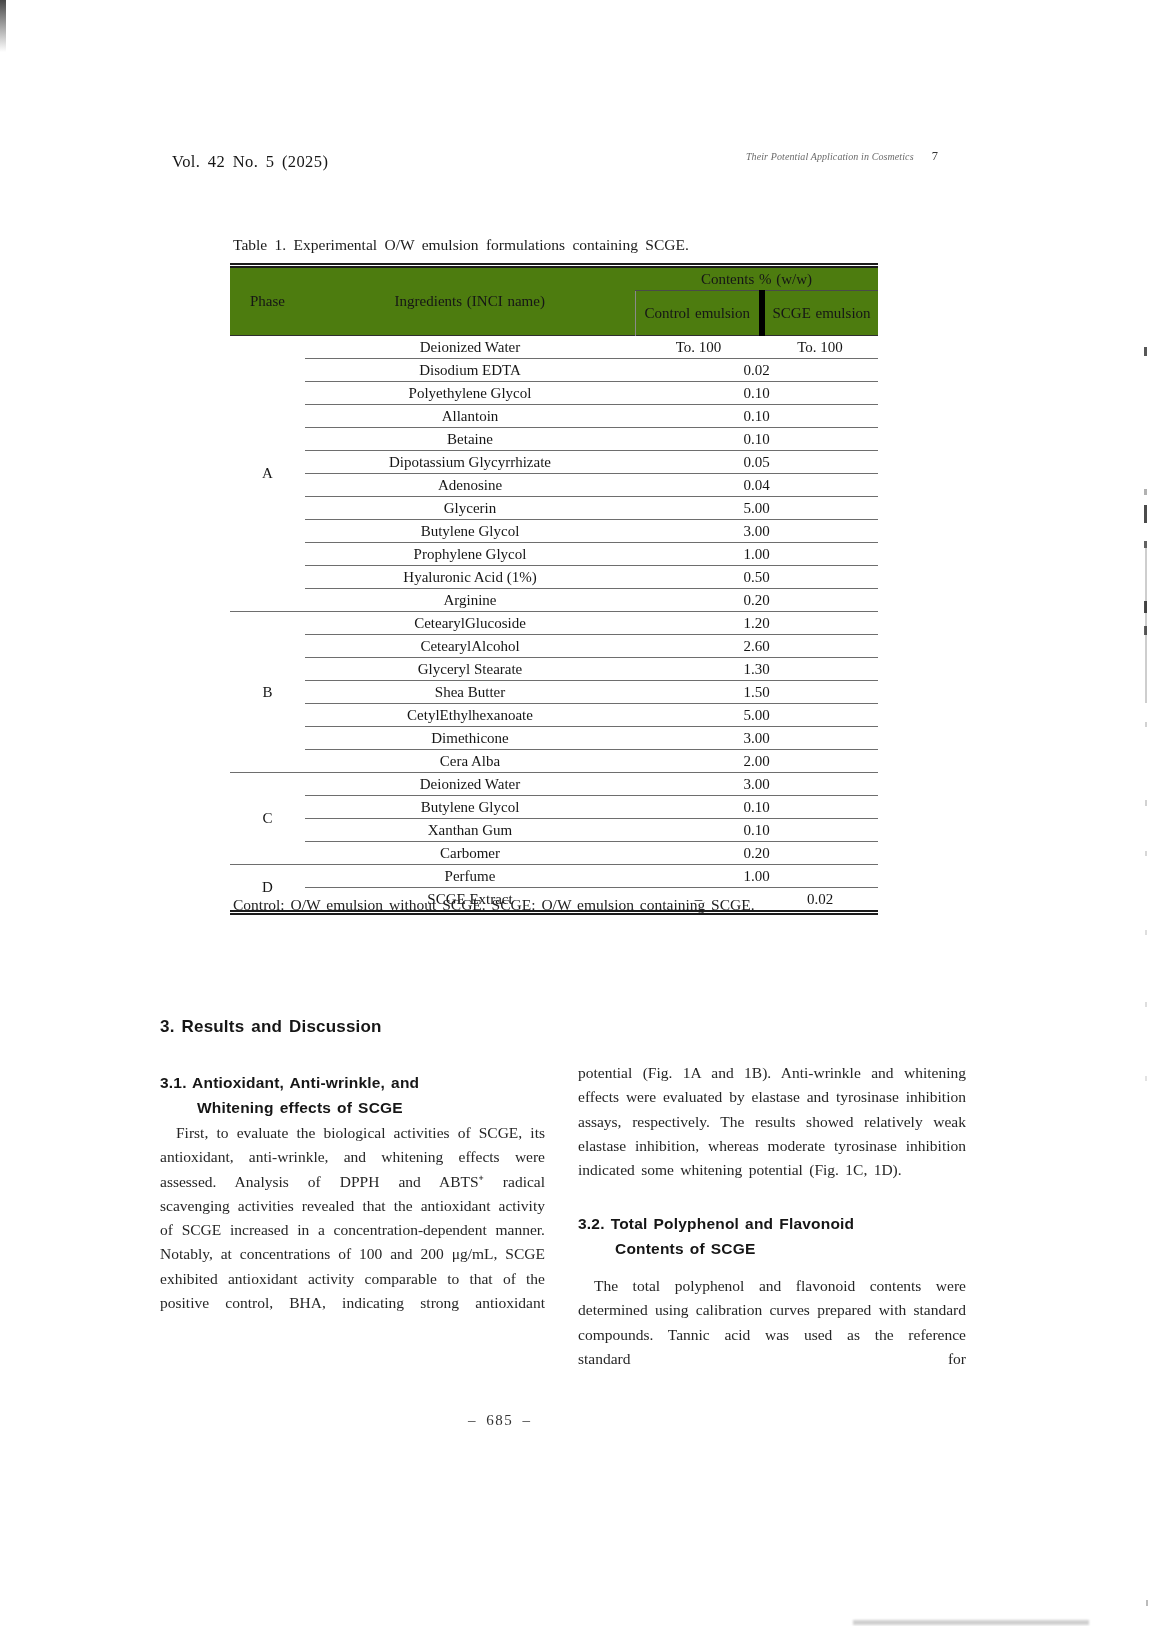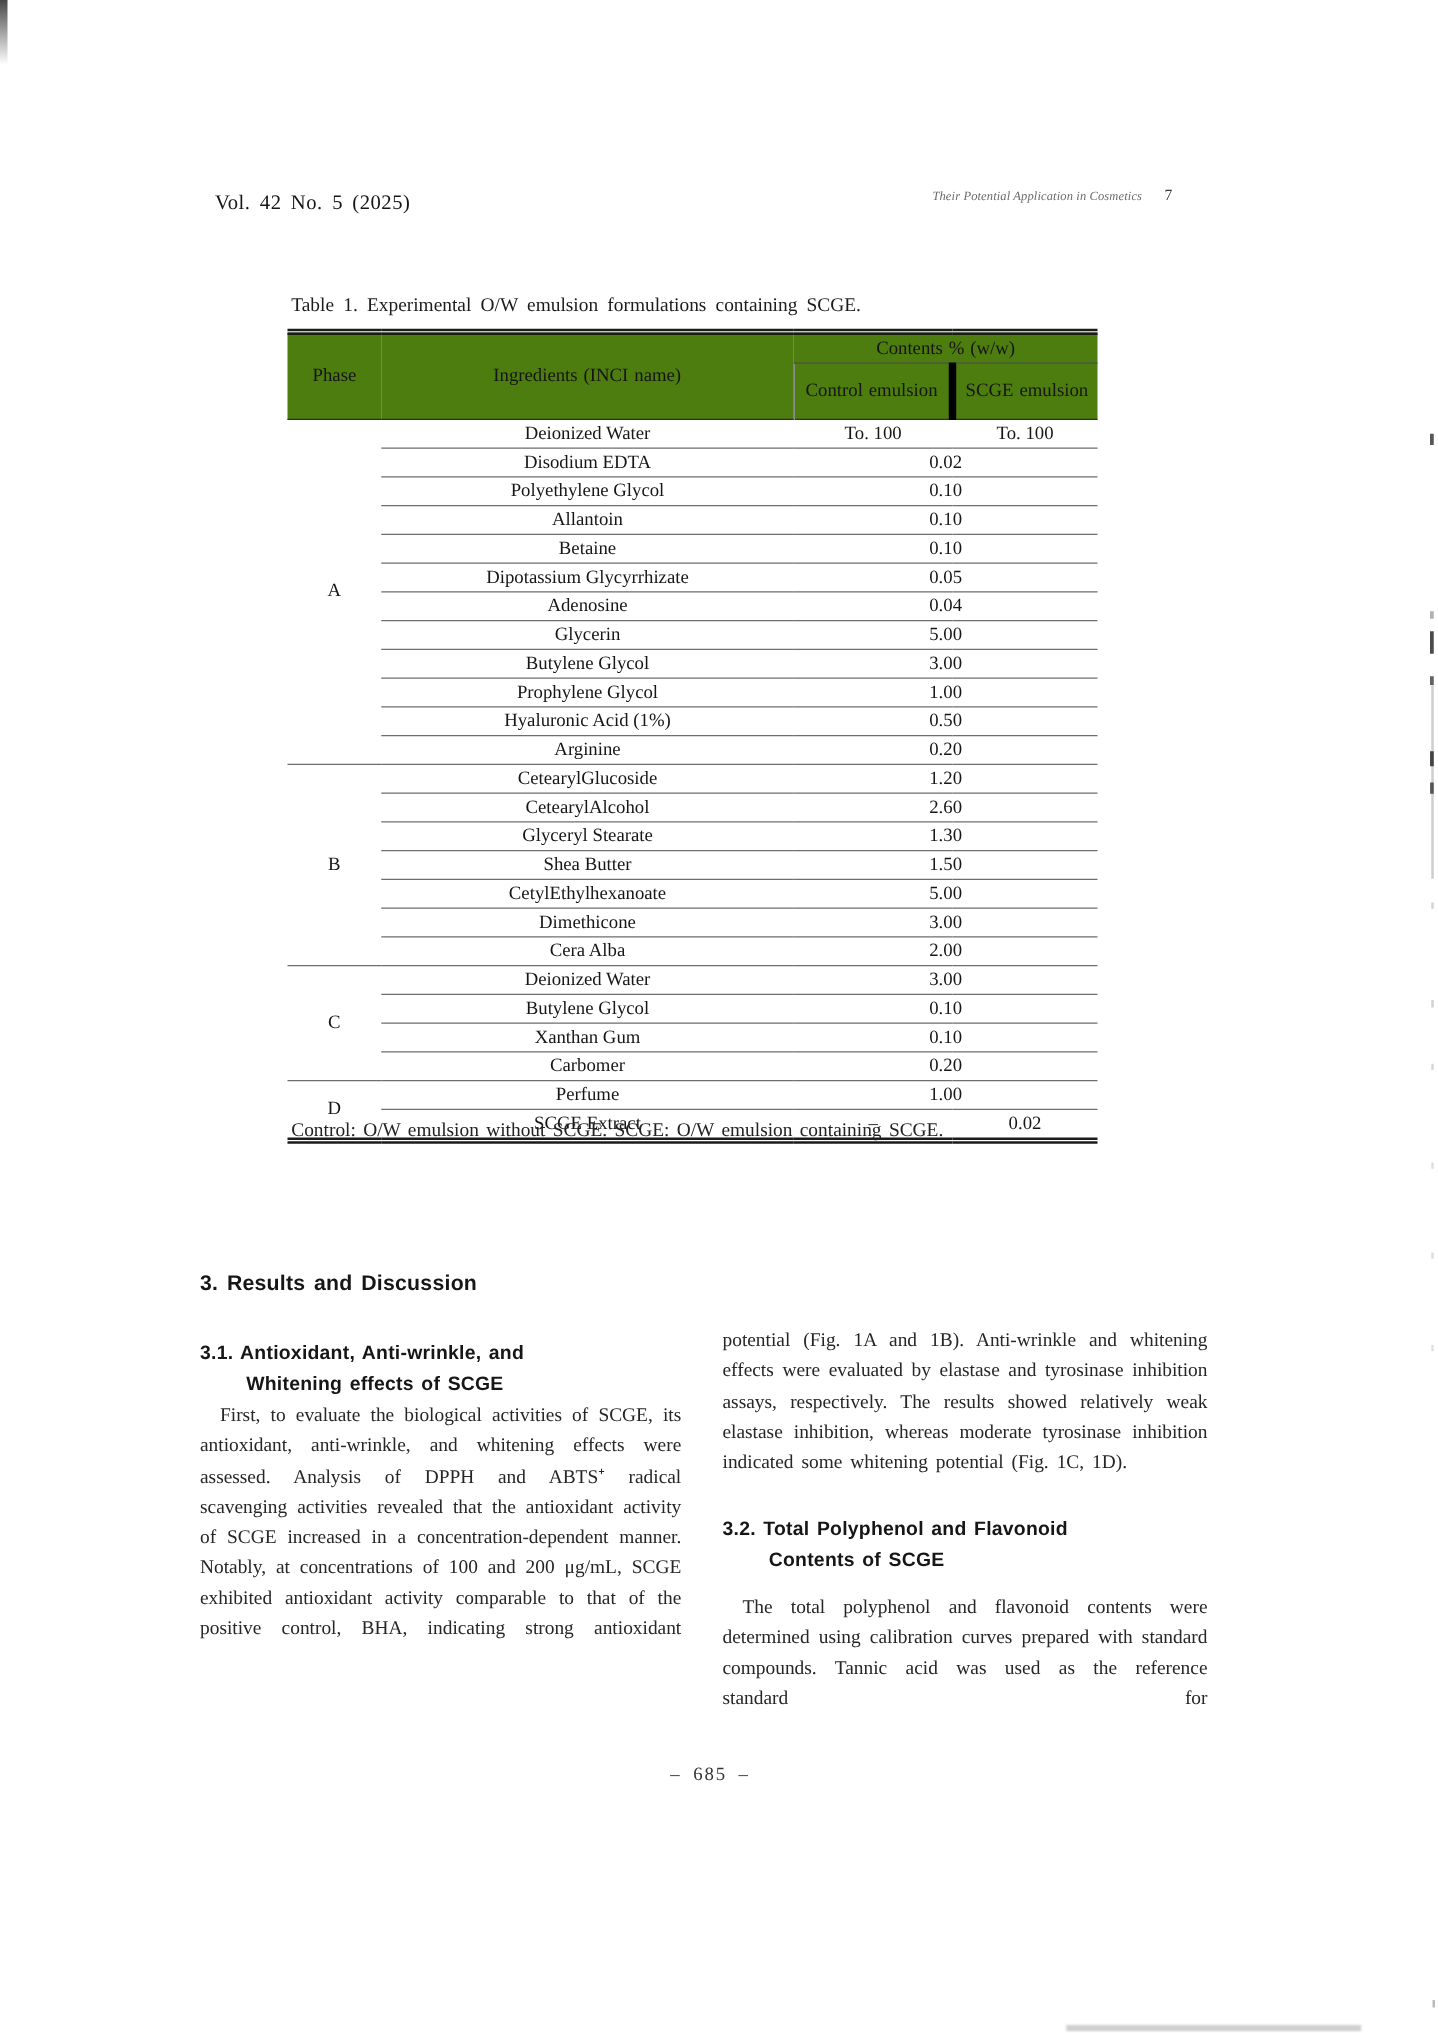--- a/index.html
+++ b/index.html
@@ -58,21 +58,21 @@
   .sub31{left:160px;top:1070px;width:400px;}
   .sub32{left:578px;top:1211px;width:400px;}
   .para{
     font-size:15.5px;line-height:24.3px;text-align:justify;word-spacing:2.5px;color:#262626;
   }
   .para.cont{text-align-last:justify;}
   .p-left{left:160px;top:1121px;width:385px;text-indent:16px;}
   .p-right1{left:578px;top:1013px;width:388px;margin-top:48px;}
   .p-right2{left:578px;top:1261px;width:388px;text-indent:16px;margin-top:13px;}
 
-  .footer-page{left:468px;top:1412px;width:200px;text-align:center;
+  .footer-page{left:468px;top:1412px;width:200px;text-align:left;
     font-size:15px;letter-spacing:1.5px;word-spacing:4px;color:#333;}
 
   
   .corner-wedge{left:0;top:0;width:6px;height:52px;
     background:linear-gradient(to bottom,#474747,rgba(70,70,70,0));}
   .speck{background:#1f1f1f;}
   .bottom-smudge{left:853px;top:1620px;width:236px;height:5px;background:#8a8a8a;
     opacity:.4;filter:blur(1px);}
 </style>
 </head>

